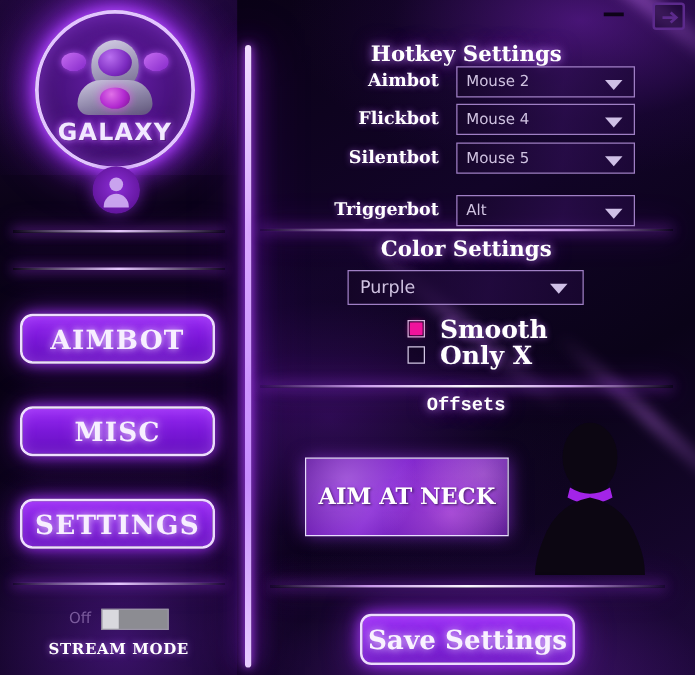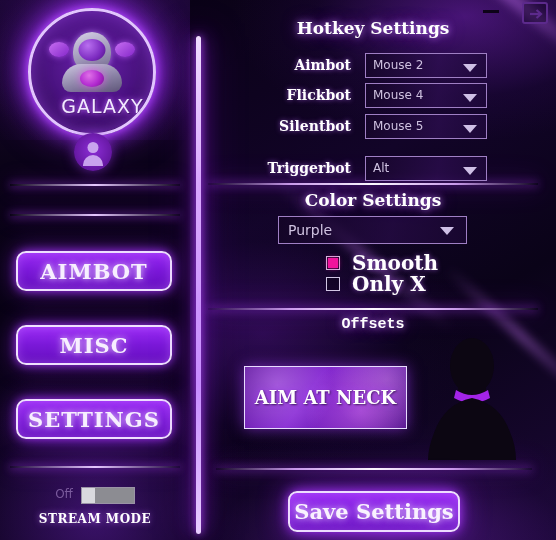--- a/index.html
+++ b/index.html
@@ -104,27 +104,26 @@
     width: 24px; height: 17px;
     border-radius: 50%;
     background: radial-gradient(circle at 38% 32%, #e070e8, #b22ad0 55%, #7a1090);
     box-shadow: 0 0 8px rgba(230,80,240,0.85);
   }
   .logo-banner {
     position: absolute;
     left: 50%; bottom: 16px;
     transform: translateX(-50%);
     font-family: "DejaVu Sans", sans-serif;
-    font-weight: normal;
+    font-weight: bold;
     font-size: 19px;
     letter-spacing: 1px;
     color: #f2e9ff;
     text-shadow: 0 0 5px #c77bff, 0 0 12px #8b20d8, 1px 1px 0 #2a0a4d;
     white-space: nowrap;
-    padding-left: 21px;
   }
 
   
   .avatar {
     position: absolute;
     left: 74px; top: 133px;
     width: 38px; height: 38px;
     border-radius: 50%;
     background: radial-gradient(circle at 50% 45%, #8c2ed6 0%, #6a1aa8 60%, #4d1080 100%);
     box-shadow: 0 0 12px rgba(150,50,230,0.6);
@@ -294,21 +293,21 @@
     position: absolute;
     width: 366px;
     text-align: center;
     font-family: "DejaVu Serif", serif;
     font-weight: bold;
     font-size: 17px;
     color: #ffffff;
     text-shadow: 0 0 7px rgba(200,130,255,0.9), 0 0 16px rgba(150,50,230,0.6);
     z-index: 3;
   }
-  .t-hotkey { top: 18px; }
+  .t-hotkey { top: 34px; }
   .t-color  { top: 190px; }
   .t-offsets{ top: 316px; font-size: 15px; font-family: Liberation Mono, monospace; }
 
   .h-divider {
     position: absolute;
     height: 2px;
     background: linear-gradient(90deg, rgba(170,70,250,0) 0%, rgba(220,170,255,0.9) 25%, #ffffff 50%, rgba(220,170,255,0.9) 75%, rgba(170,70,250,0) 100%);
     box-shadow: 0 0 10px #a93bf5, 0 0 24px rgba(150,40,230,0.85);
     z-index: 2;
   }
@@ -331,21 +330,21 @@
     padding-right: 14px;
     box-sizing: border-box;
     font-family: "DejaVu Serif", serif;
     font-weight: bold;
     font-size: 14px;
     color: #ffffff;
     text-shadow: 0 0 5px rgba(190,110,255,0.7);
   }
   .dropdown {
     position: relative;
-    width: 122px; height: 25px;
+    width: 143px; height: 25px;
     border: 1px solid #9f7fc4;
     background: linear-gradient(100deg, rgba(22,6,42,0.82) 0%, rgba(45,14,80,0.72) 60%, rgba(30,8,58,0.8) 100%);
     box-sizing: border-box;
     cursor: pointer;
     text-align: center;
   }
   .dropdown .dd-text {
     position: absolute;
     left: 7px; top: 4px;
     font-family: "DejaVu Sans", sans-serif;

